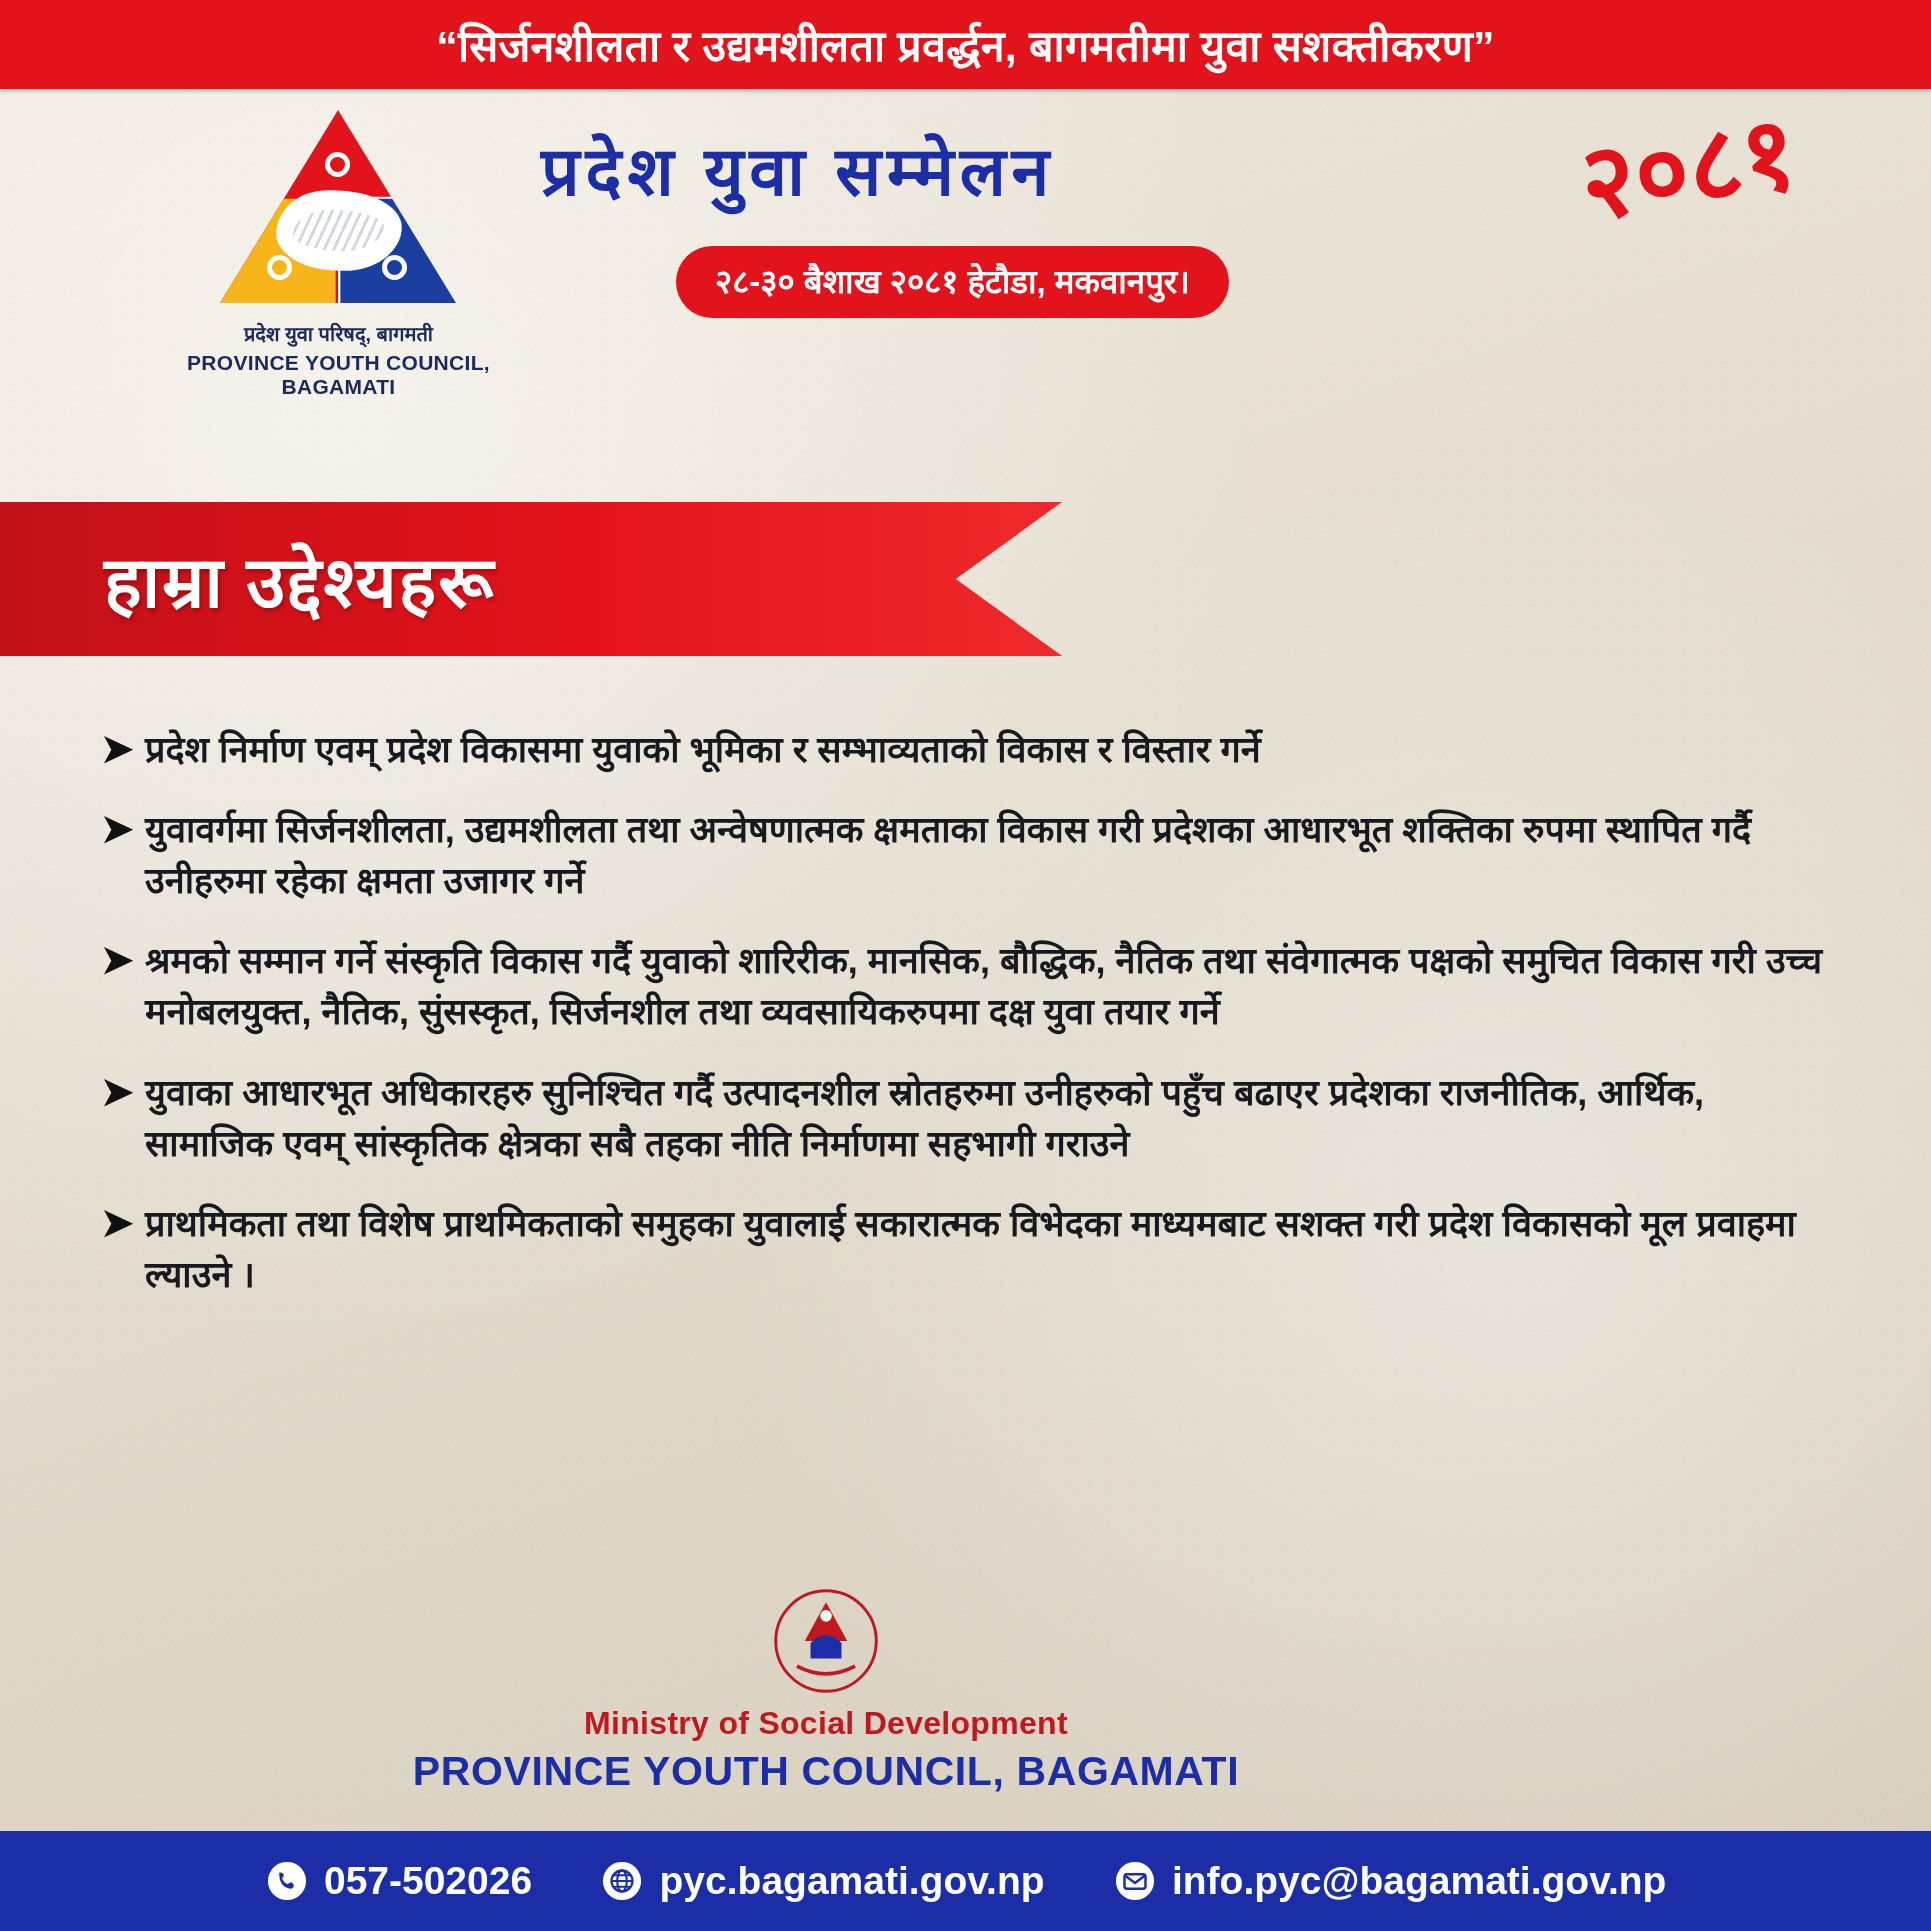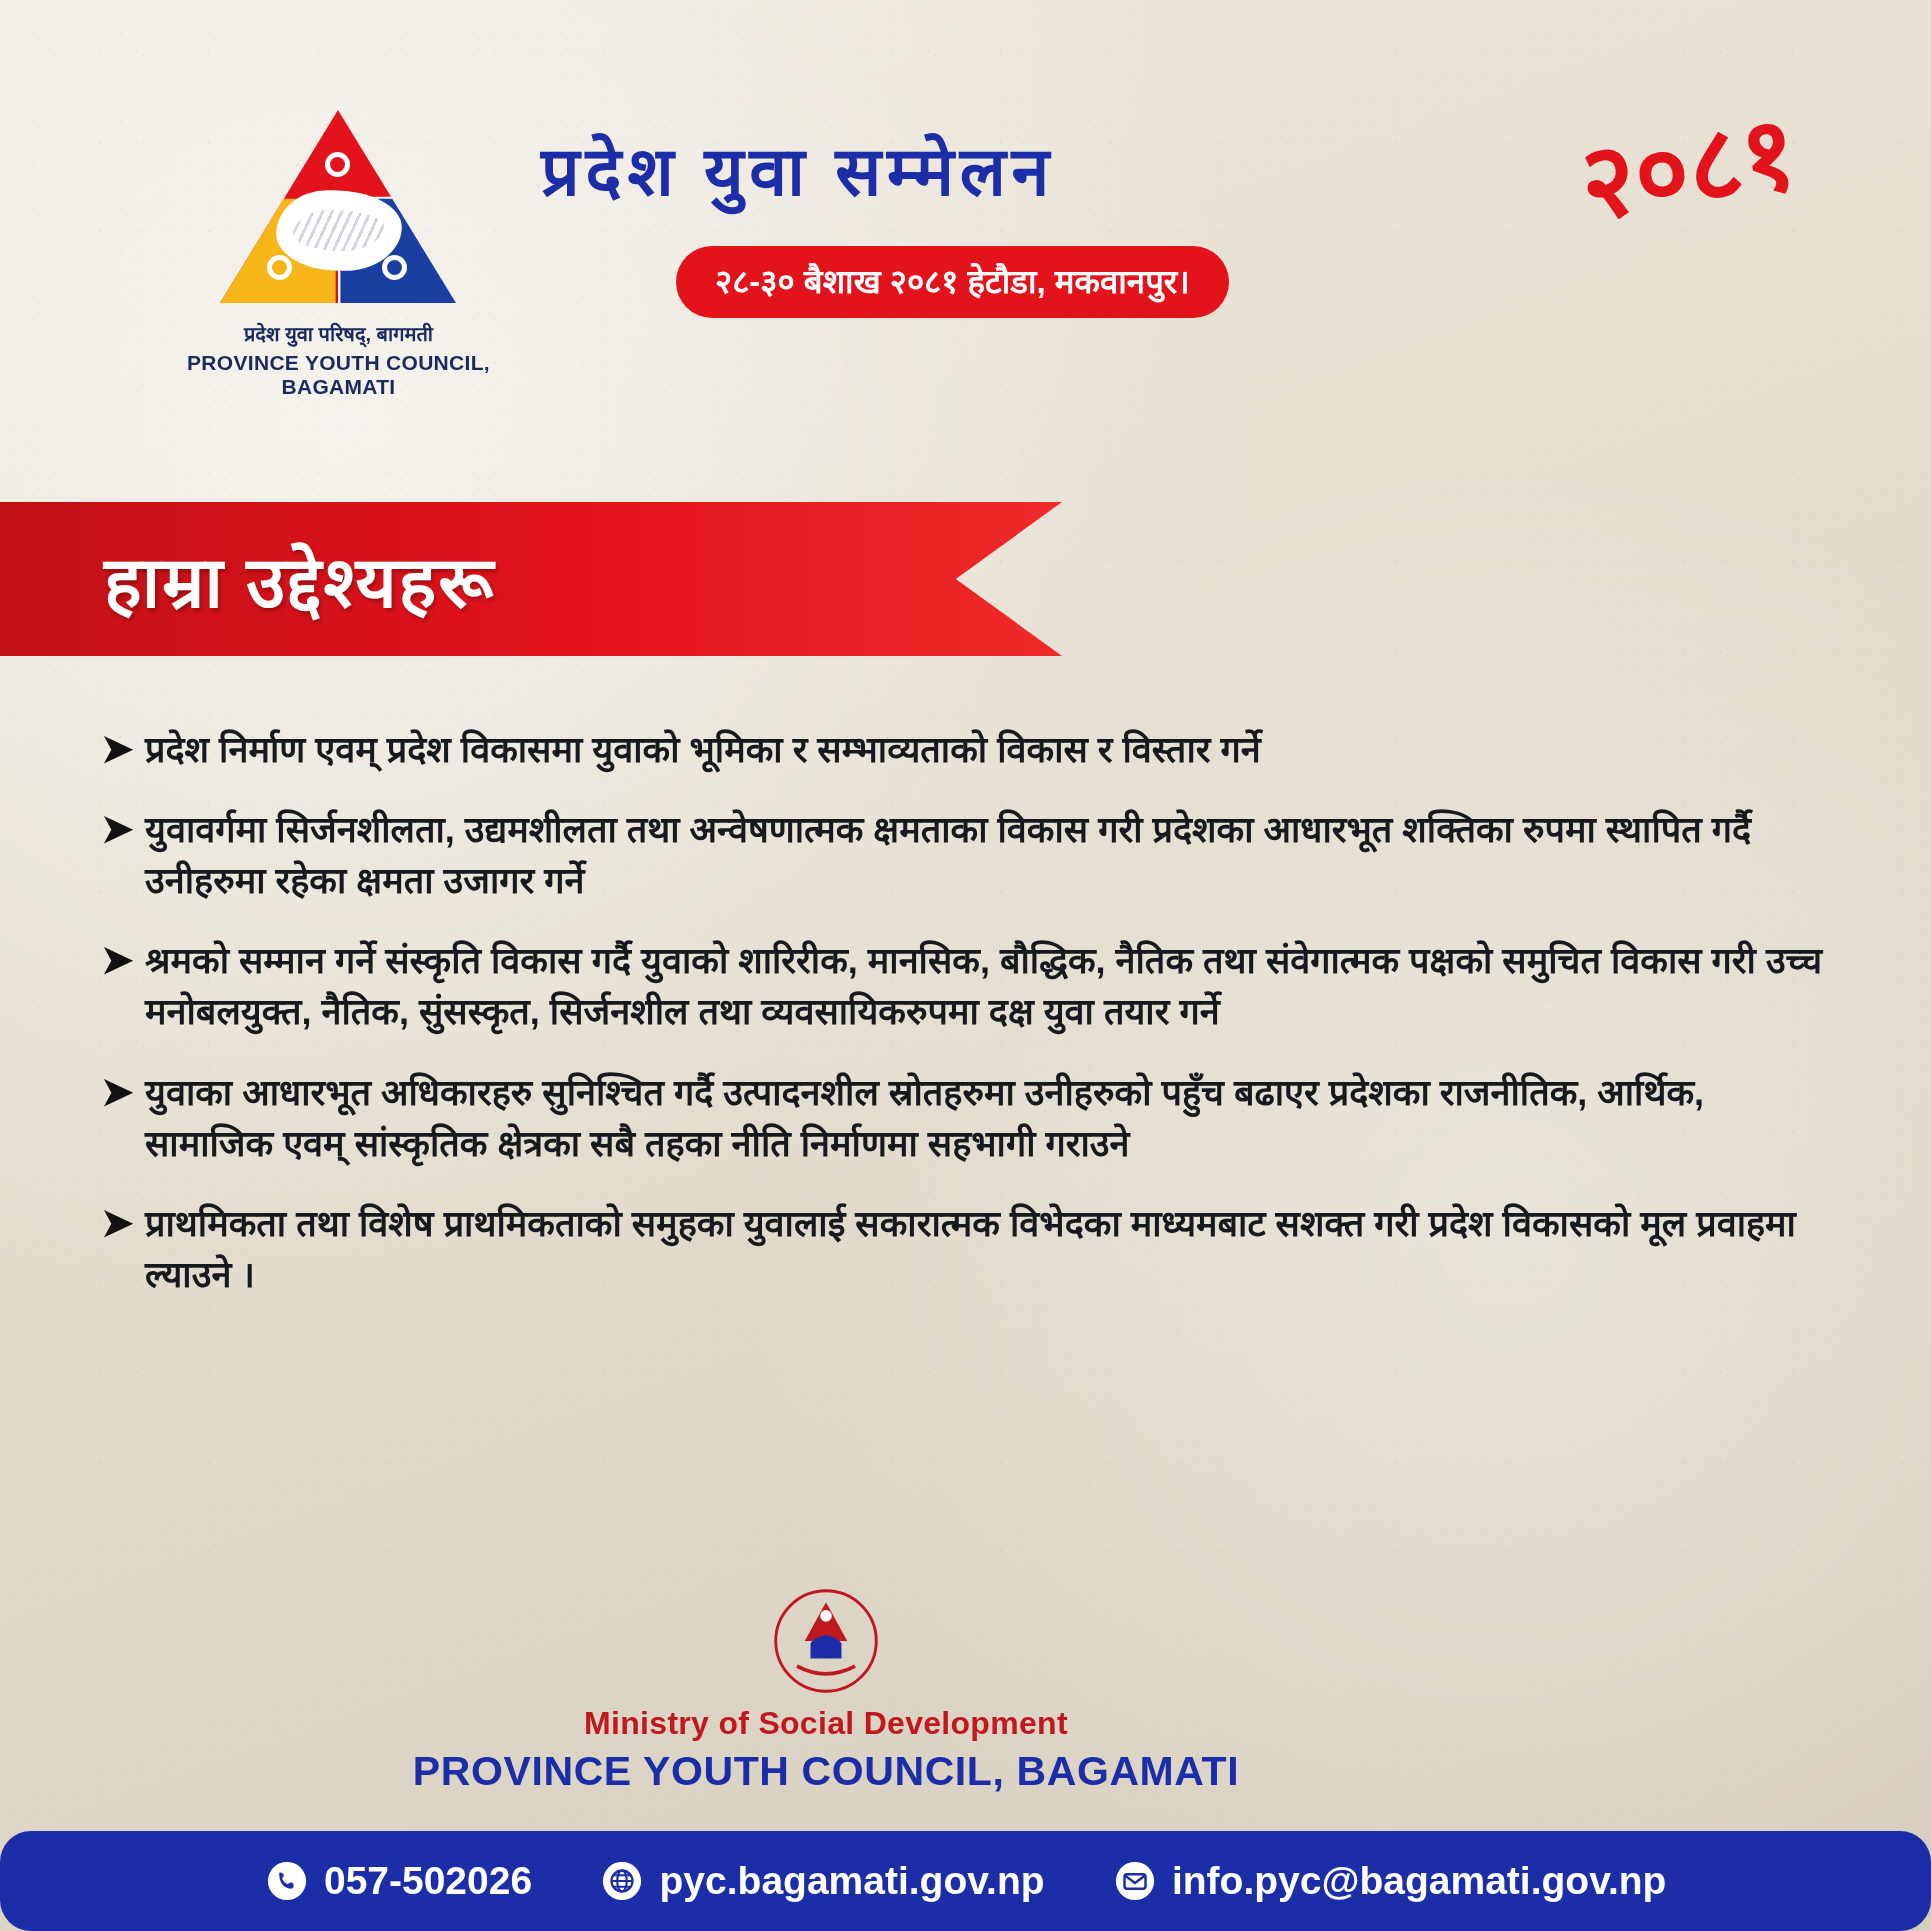--- a/index.html
+++ b/index.html
@@ -284,21 +284,20 @@
     position: absolute;
     left: 0;
     bottom: 0;
     width: 1931px;
     height: 100px;
     background: #1b2ea8;
     display: flex;
     align-items: center;
     justify-content: center;
     gap: 68px;
-    border-radius: 31px;
   }
   .contact {
     display: flex;
     align-items: center;
     gap: 15.4px;
     color: #ffffff;
     font-size: 39px;
     font-weight: bold;
     white-space: nowrap;
   }
@@ -311,20 +310,23 @@
     justify-content: center;
   }
   .cicon svg { display:block; }
 </style>
 </head>
 <body>
 
 <div class="poster">
   <div class="paper-noise"></div>
 
+  <div class="top-banner">
+    <div class="slogan">“सिर्जनशीलता र उद्यमशीलता प्रवर्द्धन, बागमतीमा युवा सशक्तीकरण”</div>
+  </div>
 
   <div class="header">
 
     <div class="logo-block">
       <div class="logo-mark">
         <div class="tri"></div>
         <div class="tri-red"></div>
         <div class="tri-yellow"></div>
         <div class="tri-blue"></div>
         <div class="logo-inner-map"></div>

